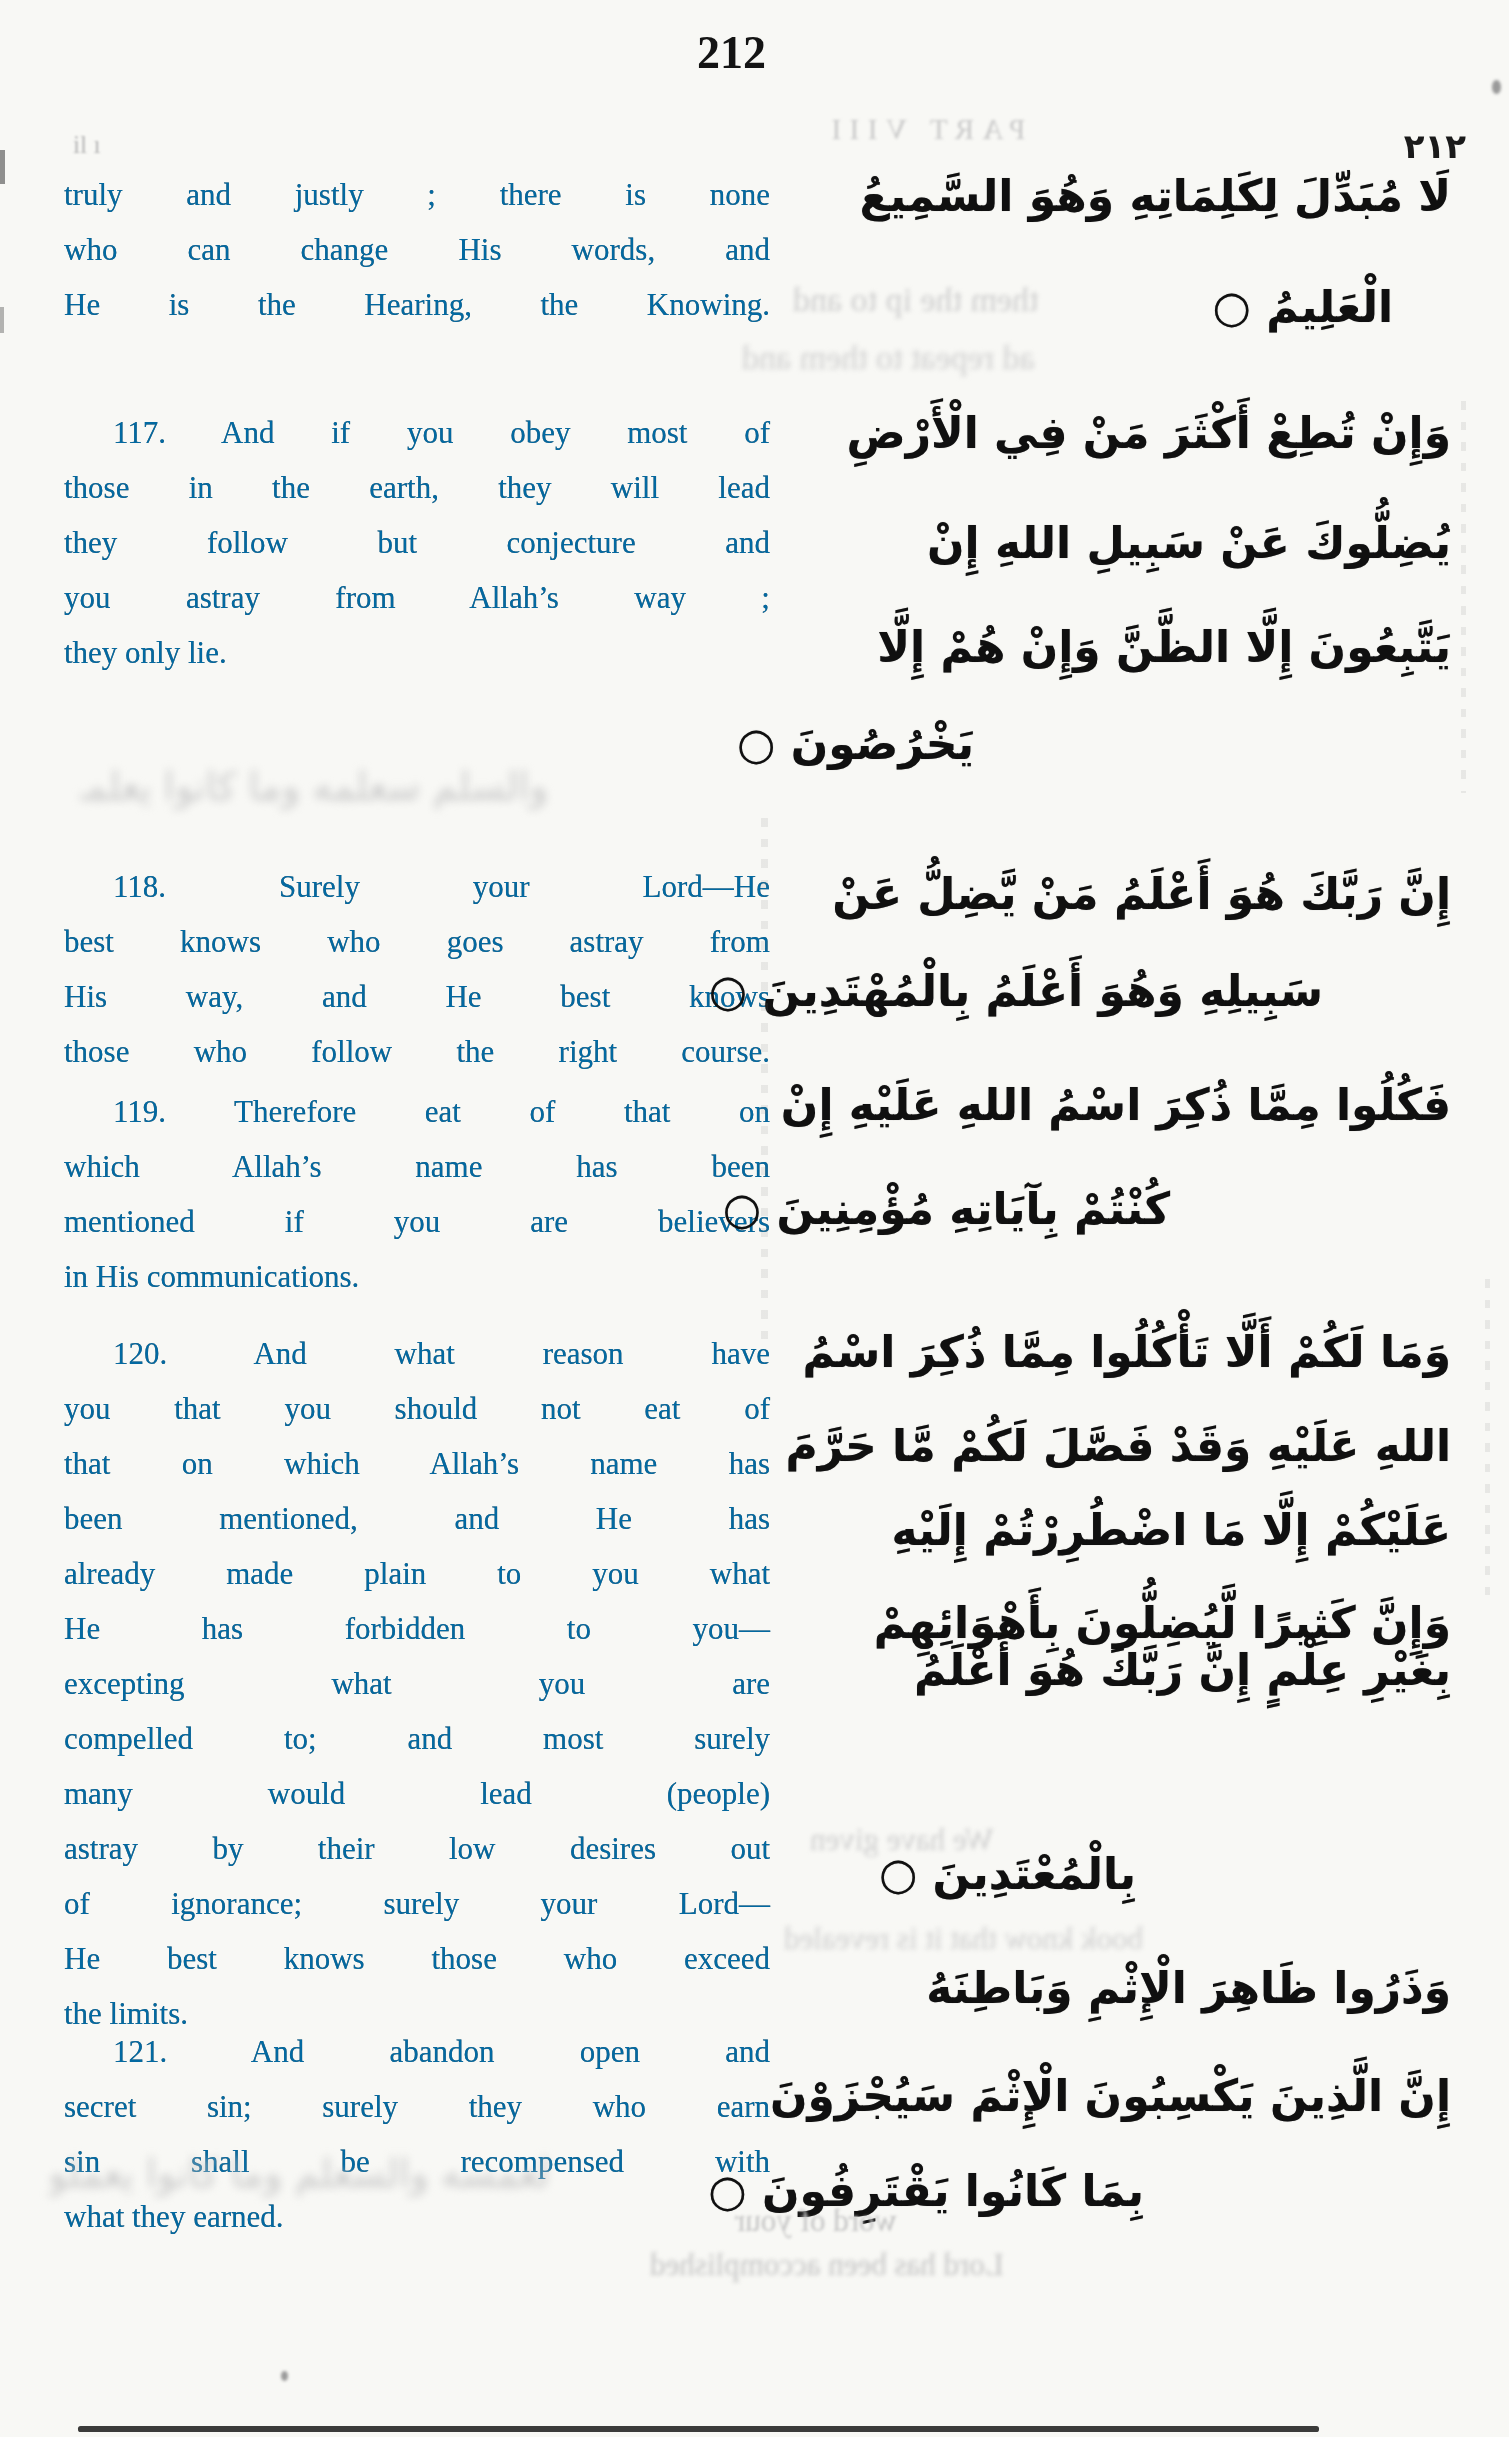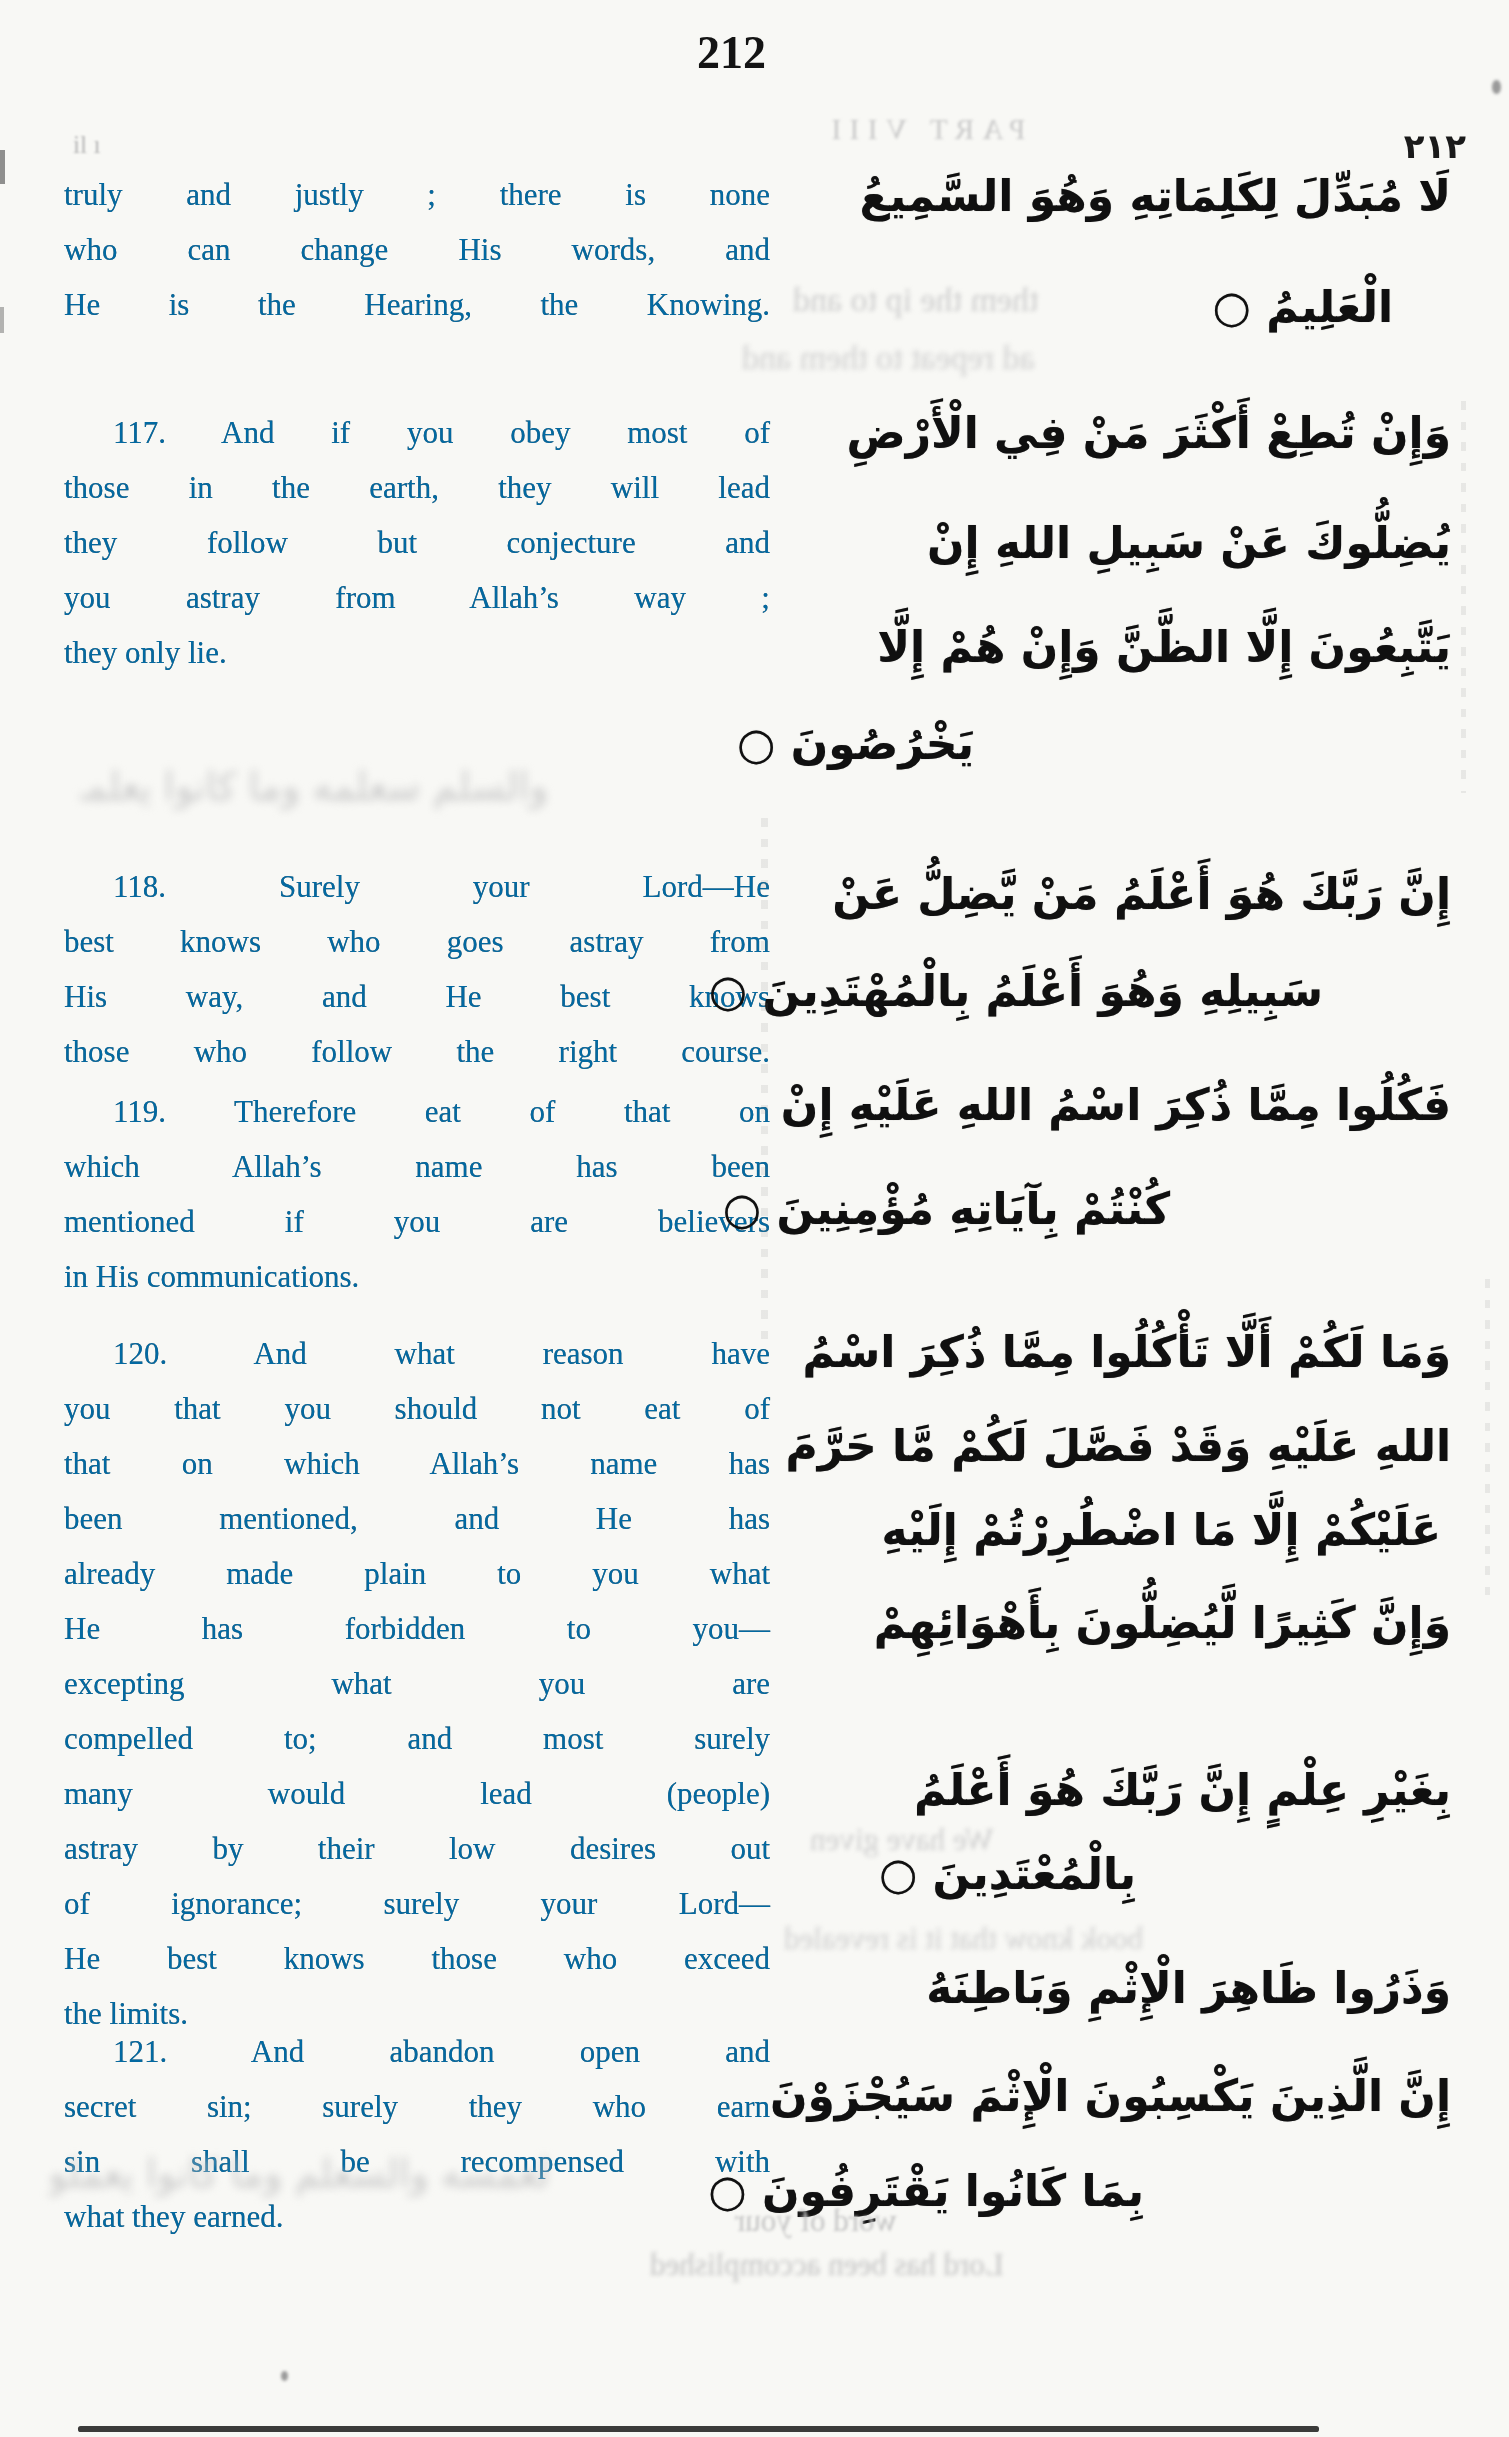--- a/index.html
+++ b/index.html
@@ -130,23 +130,23 @@
     <div class="ar-line" style="top:407px;right:0;">وَإِنْ تُطِعْ أَكْثَرَ مَنْ فِي الْأَرْضِ</div>
     <div class="ar-line" style="top:517px;right:0;">يُضِلُّوكَ عَنْ سَبِيلِ اللهِ إِنْ</div>
     <div class="ar-line" style="top:621px;right:0;">يَتَّبِعُونَ إِلَّا الظَّنَّ وَإِنْ هُمْ إِلَّا</div>
     <div class="ar-line" style="top:718px;right:477px;">يَخْرُصُونَ ○</div>
     <div class="ar-line" style="top:868px;right:0;">إِنَّ رَبَّكَ هُوَ أَعْلَمُ مَنْ يَّضِلُّ عَنْ</div>
     <div class="ar-line" style="top:965px;right:128px;">سَبِيلِهِ وَهُوَ أَعْلَمُ بِالْمُهْتَدِينَ ○</div>
     <div class="ar-line" style="top:1079px;right:0;">فَكُلُوا مِمَّا ذُكِرَ اسْمُ اللهِ عَلَيْهِ إِنْ</div>
     <div class="ar-line" style="top:1183px;right:281px;">كُنْتُمْ بِآيَاتِهِ مُؤْمِنِينَ ○</div>
     <div class="ar-line" style="top:1326px;right:0;">وَمَا لَكُمْ أَلَّا تَأْكُلُوا مِمَّا ذُكِرَ اسْمُ</div>
     <div class="ar-line" style="top:1420px;right:0;">اللهِ عَلَيْهِ وَقَدْ فَصَّلَ لَكُمْ مَّا حَرَّمَ</div>
-    <div class="ar-line" style="top:1504px;right:10px;">عَلَيْكُمْ إِلَّا مَا اضْطُرِرْتُمْ إِلَيْهِ</div>
+    <div class="ar-line" style="top:1504px;right:0;">عَلَيْكُمْ إِلَّا مَا اضْطُرِرْتُمْ إِلَيْهِ</div>
     <div class="ar-line" style="top:1597px;right:0;">وَإِنَّ كَثِيرًا لَّيُضِلُّونَ بِأَهْوَائِهِمْ</div>
-    <div class="ar-line" style="top:1764px;right:0;">بِغَيْرِ عِلْمٍ إِنَّ رَبَّكَ هُوَ أَعْلَمُ</div>
+    <div class="ar-line" style="top:1644px;right:0;">بِغَيْرِ عِلْمٍ إِنَّ رَبَّكَ هُوَ أَعْلَمُ</div>
     <div class="ar-line" style="top:1848px;right:315px;">بِالْمُعْتَدِينَ ○</div>
     <div class="ar-line" style="top:1962px;right:0;">وَذَرُوا ظَاهِرَ الْإِثْمِ وَبَاطِنَهُ</div>
     <div class="ar-line" style="top:2070px;right:0;">إِنَّ الَّذِينَ يَكْسِبُونَ الْإِثْمَ سَيُجْزَوْنَ</div>
     <div class="ar-line" style="top:2165px;right:307px;">بِمَا كَانُوا يَقْتَرِفُونَ ○</div>
   </div>
 
   <div class="ghost" style="left:810px;top:1822px;font-size:31px;color:#cecece;filter:blur(2.2px);">We have given</div>
   <div class="ghost" style="left:784px;top:1921px;font-size:31px;color:#cecece;filter:blur(2.4px);">book know that it is revealed</div>
   <div class="ghost-ar" style="left:49px;top:2151px;width:501px;font-size:39px;">لعمسه والسعلم وما كانوا يعملون سلم</div>
   <div class="ghost" style="left:735px;top:2203px;font-size:31px;color:#c3c3c3;filter:blur(1.7px);">word of your</div>

